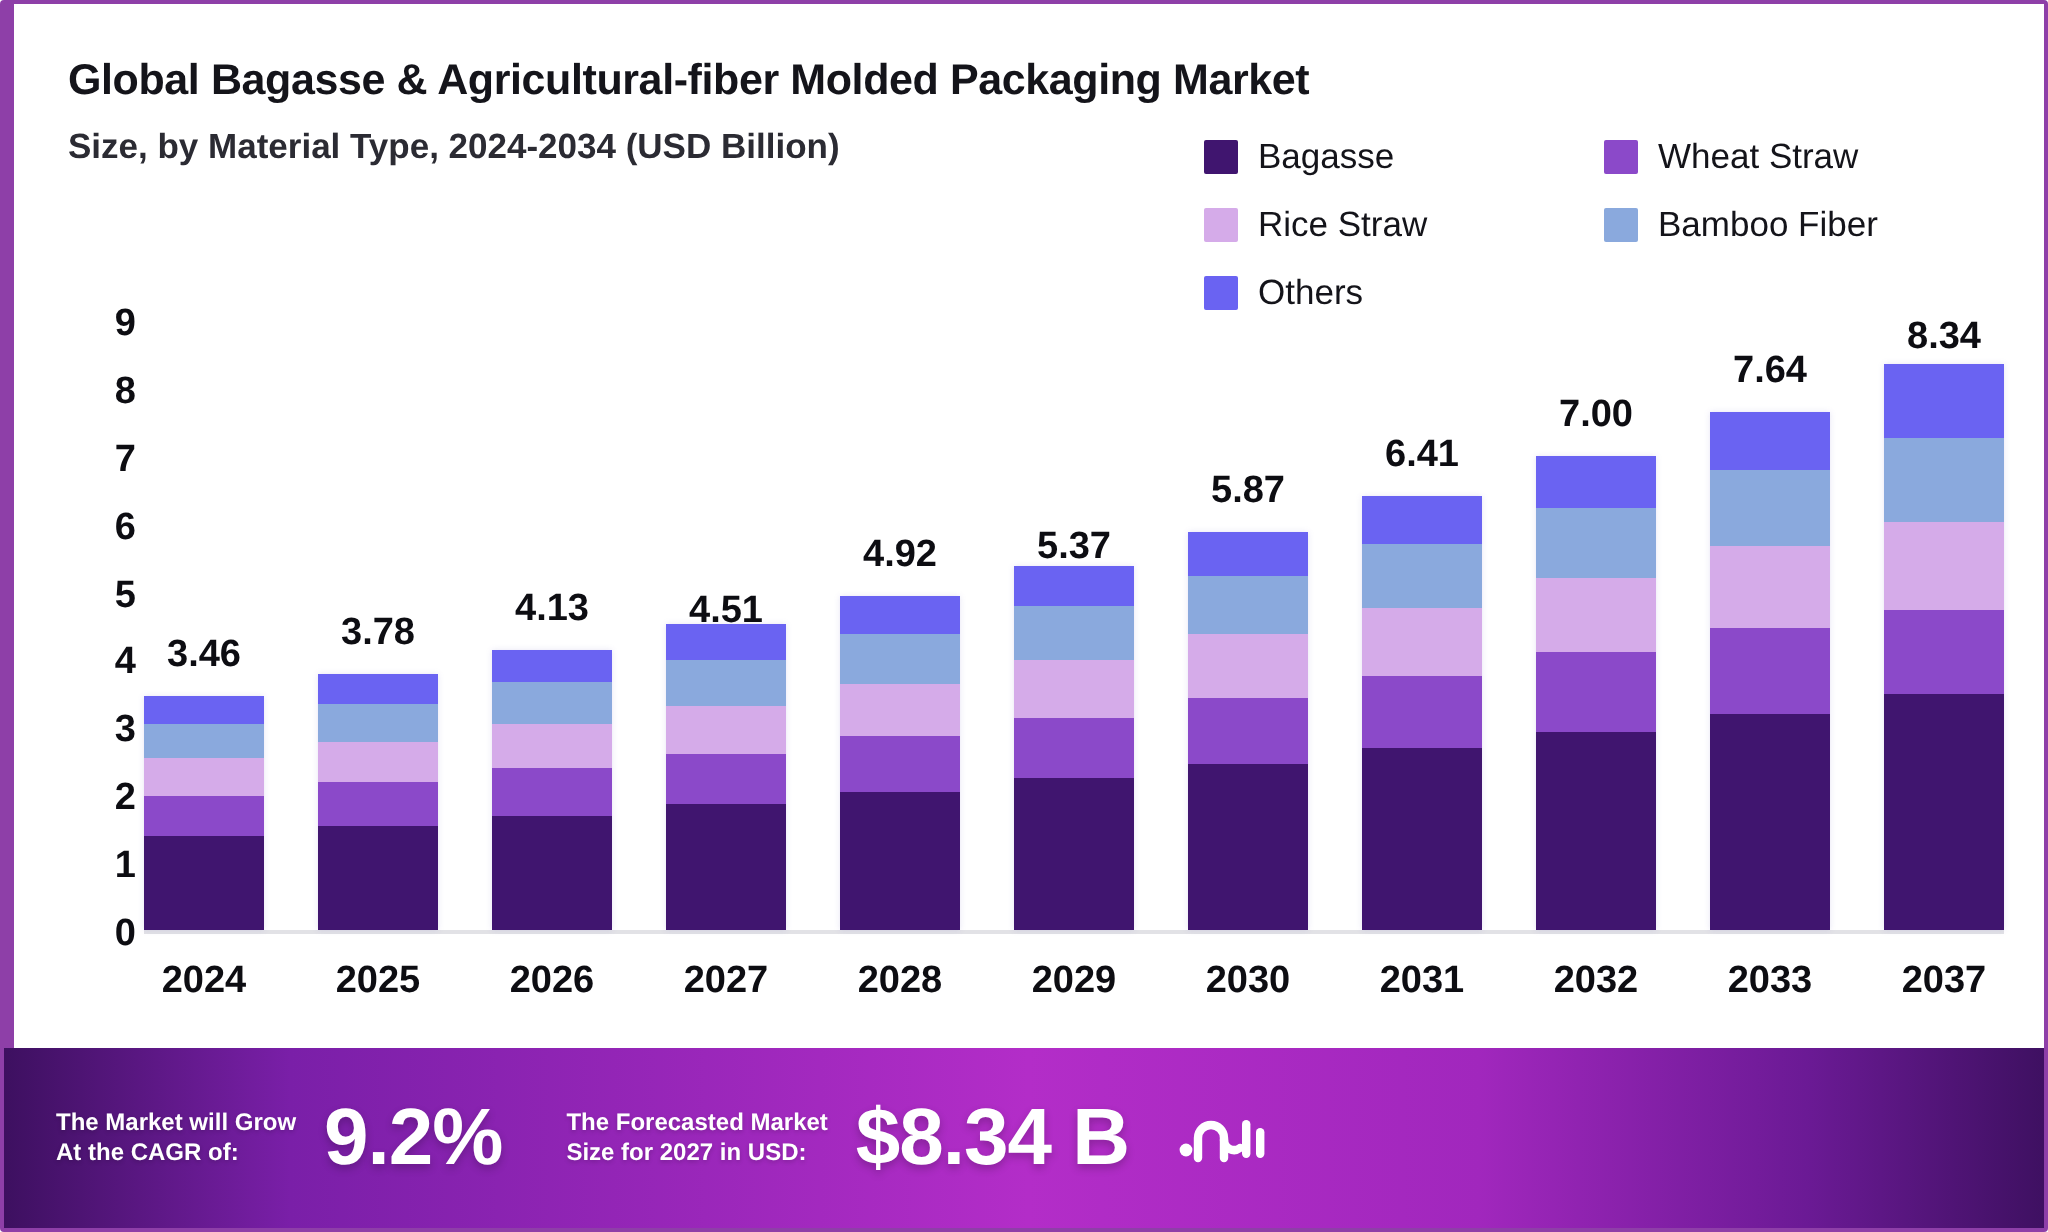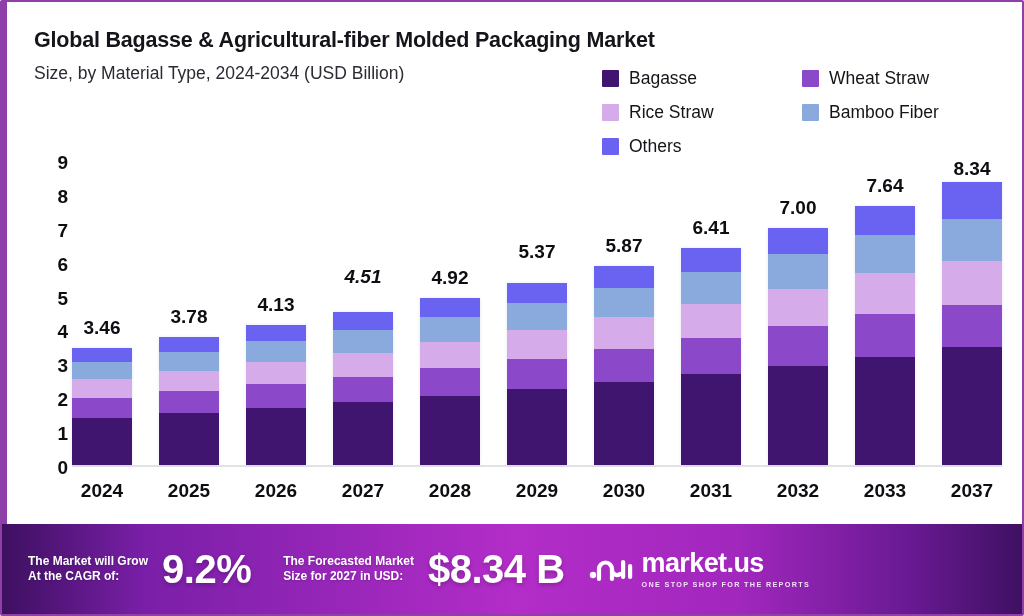--- a/index.html
+++ b/index.html
@@ -24,21 +24,21 @@
   }
 
   
   .header { position: absolute; left: 32px; top: 26px; }
   .title {
     font-size: 21.5px; font-weight: bold; color: #14141a;
     letter-spacing: -0.2px; white-space: nowrap;
   }
   .subtitle {
     margin-top: 10px;
-    font-size: 17.5px; color: #2b2b33; font-weight: 400;
+    font-size: 17.5px; color: #2b2b33; font-weight: 700;
     white-space: nowrap;
   }
 
   
   .legend {
     position: absolute; left: 600px; top: 66px;
     width: 400px;
     display: flex; flex-wrap: wrap;
     row-gap: 13px;
     align-items: flex-end;
@@ -218,41 +218,41 @@
           <div class="bar-value" style="bottom: 148.961px;">4.13</div>
         </div>
         <div class="bar-col">
           <div class="bar" style="height: 152.839px;">
             <div class="seg" style="height: 41.2417%; background: rgb(64, 21, 111);"></div>
             <div class="seg" style="height: 16.6297%; background: rgb(139, 73, 201);"></div>
             <div class="seg" style="height: 15.7428%; background: rgb(213, 171, 233);"></div>
             <div class="seg" style="height: 14.8559%; background: rgb(138, 169, 221);"></div>
             <div class="seg" style="height: 11.5299%; background: rgb(106, 99, 242);"></div>
           </div>
-          <div class="bar-value" style="bottom: 177px; font-style: italic;">4.51</div>
+          <div class="bar-value" style="bottom: 148px;">4.51</div>
         </div>
         <div class="bar-col">
           <div class="bar" style="height: 166.733px;">
             <div class="seg" style="height: 41.4634%; background: rgb(64, 21, 111);"></div>
             <div class="seg" style="height: 16.6667%; background: rgb(139, 73, 201);"></div>
             <div class="seg" style="height: 15.8537%; background: rgb(213, 171, 233);"></div>
             <div class="seg" style="height: 14.8374%; background: rgb(138, 169, 221);"></div>
             <div class="seg" style="height: 11.1789%; background: rgb(106, 99, 242);"></div>
           </div>
           <div class="bar-value" style="bottom: 175.733px;">4.92</div>
         </div>
         <div class="bar-col">
           <div class="bar" style="height: 181.983px;">
             <div class="seg" style="height: 41.8994%; background: rgb(64, 21, 111);"></div>
             <div class="seg" style="height: 16.5736%; background: rgb(139, 73, 201);"></div>
             <div class="seg" style="height: 15.8287%; background: rgb(213, 171, 233);"></div>
             <div class="seg" style="height: 14.8976%; background: rgb(138, 169, 221);"></div>
             <div class="seg" style="height: 10.8007%; background: rgb(106, 99, 242);"></div>
           </div>
-          <div class="bar-value" style="bottom: 202px;">5.37</div>
+          <div class="bar-value" style="bottom: 180px;">5.37</div>
         </div>
         <div class="bar-col">
           <div class="bar" style="height: 198.928px;">
             <div class="seg" style="height: 41.908%; background: rgb(64, 21, 111);"></div>
             <div class="seg" style="height: 16.5247%; background: rgb(139, 73, 201);"></div>
             <div class="seg" style="height: 15.8433%; background: rgb(213, 171, 233);"></div>
             <div class="seg" style="height: 14.8211%; background: rgb(138, 169, 221);"></div>
             <div class="seg" style="height: 10.9029%; background: rgb(106, 99, 242);"></div>
           </div>
           <div class="bar-value" style="bottom: 207.928px;">5.87</div>
@@ -328,19 +328,15 @@
     <div class="logo">
       <span>
         <svg width="44" height="30" viewBox="0 0 44 30" aria-hidden="true">
           <circle cx="4" cy="23" r="3.2" fill="#ffffff"></circle>
           <path d="M10 27 L10 17 a6.5 6.5 0 0 1 13 0 L23 27" fill="none" stroke="#ffffff" stroke-width="4.2" stroke-linecap="round"></path>
           <path d="M23 18 a5 5 0 0 0 8 4" fill="none" stroke="#ffffff" stroke-width="4.2" stroke-linecap="round"></path>
           <rect x="32" y="8" width="4.2" height="19" rx="2.1" fill="#ffffff"></rect>
           <rect x="39" y="12" width="4.2" height="15" rx="2.1" fill="#ffffff"></rect>
         </svg>
       </span>
-      <span class="logo-text">
-        <span class="logo-name">market.us</span>
-        <span class="logo-tag">ONE STOP SHOP FOR THE REPORTS</span>
-      </span>
     </div>
   </div>
 </div>
 
 </body></html>

